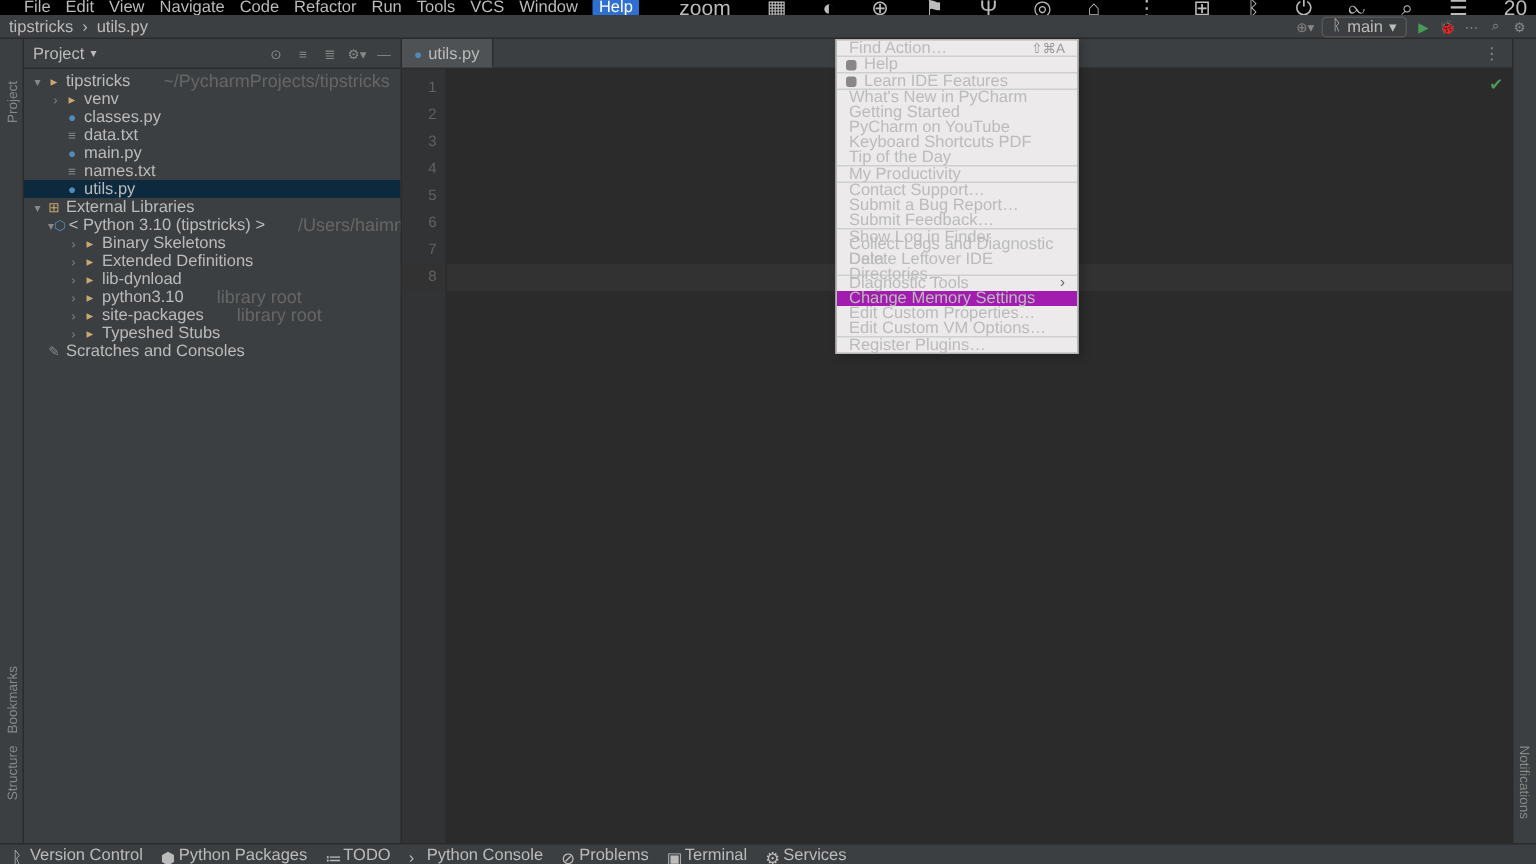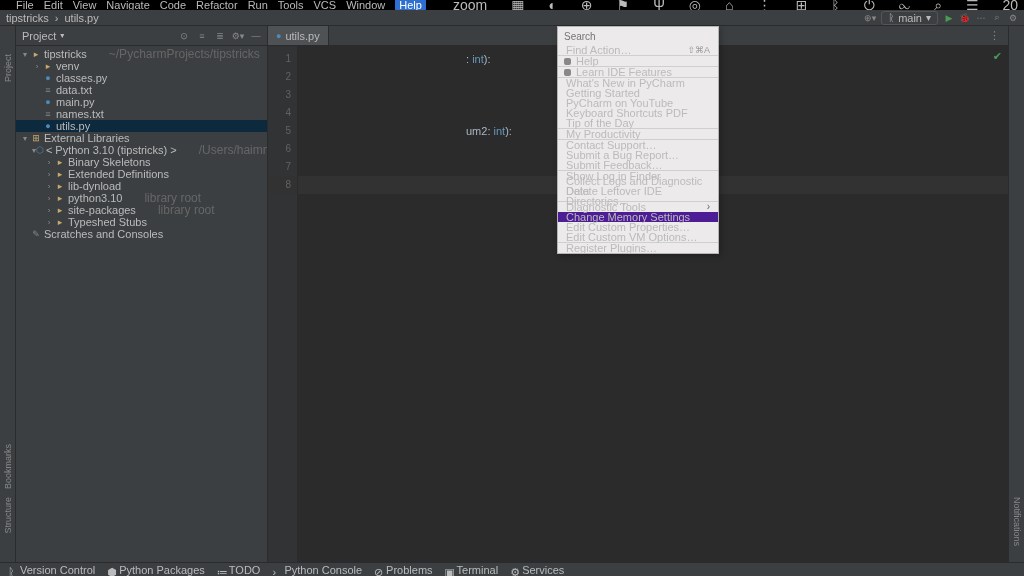--- a/index.html
+++ b/index.html
@@ -61,21 +61,21 @@
 .check{position:absolute;top:4px;right:6px;color:#499c54;font-size:11px;}
 
 .help-menu{position:absolute;top:0;left:289px;width:162px;background:#eceaea;border:1px solid #b5b5b5;box-shadow:2px 2px 6px rgba(0,0,0,0.25);z-index:100;color:#000;}
 .help-menu .search{padding:3px 6px;}
 .help-menu .search input{width:100%;border:none;background:transparent;font-size:10px;color:#666;outline:none;}
 .help-menu .sep{height:1px;background:#cfcfcf;margin:0;}
 .help-menu .item{padding:1px 8px;font-size:10px;color:#000;display:flex;align-items:center;justify-content:space-between;line-height:10px;height:10px;}
 .help-menu .item.withicon{padding-left:18px;position:relative;}
 .help-menu .item.withicon::before{content:"";position:absolute;left:6px;top:2px;width:7px;height:7px;border-radius:2px;background:#888;}
 .help-menu .item .short{color:#999;font-size:9px;}
-.help-menu .item.hl{background:#4c1d95;color:#fff;text-align:center;}
+.help-menu .item.hl{background:#a21caf;color:#fff;text-align:center;}
 .help-menu .item.sub::after{content:"›";color:#666;font-size:10px;}
 
 .statusbar{height:14px;background:#3c3f41;border-top:1px solid #2b2b2b;display:flex;align-items:center;gap:12px;padding:0 8px;}
 .statusbar .sb{display:flex;align-items:center;gap:4px;font-size:10px;color:#999;}
 .statusbar .sb .dot{width:8px;height:8px;display:inline-block;}
 </style>
 </head>
 <body>
 
 <div class="mac-menubar">
@@ -261,34 +261,31 @@
             <div class="ln">2</div>
             <div class="ln">3</div>
             <div class="ln">4</div>
             <div class="ln">5</div>
             <div class="ln">6</div>
             <div class="ln">7</div>
             <div class="ln caret">8</div>
           </div>
         <div class="code">
           <div class="caret-line"></div>
-          <div class="line" style="position:relative;z-index:1;"><span style="padding-left:160px"></span><span class="pl">: </span><span class="ty">int</span><span class="pl">):</span></div>
-          <div class="line"></div>
-          <div class="line"></div>
-          <div class="line"></div>
-          <div class="line" style="position:relative;z-index:1;"><span style="padding-left:160px"></span><span class="pl">um2: </span><span class="ty">int</span><span class="pl">):</span></div>
+          <div class="line"></div>
+          <div class="line"></div>
+          <div class="line"></div>
           <div class="line"></div>
           <div class="line"></div>
           <div class="line" style="position:relative;z-index:1;"></div>
           <span class="check">✔</span>
         </div>
       </div>
 
       <div class="help-menu" id="helpmenu">
-        <div class="search"><input placeholder="Search" style=""></div>
       <div class="item">
             <span>Find Action…</span>
             <span class="short">⇧⌘A</span>
           </div>
           <div class="sep"></div>
           <div class="item withicon">
             <span>Help</span>
           </div>
           <div class="sep"></div>
           <div class="item withicon">

